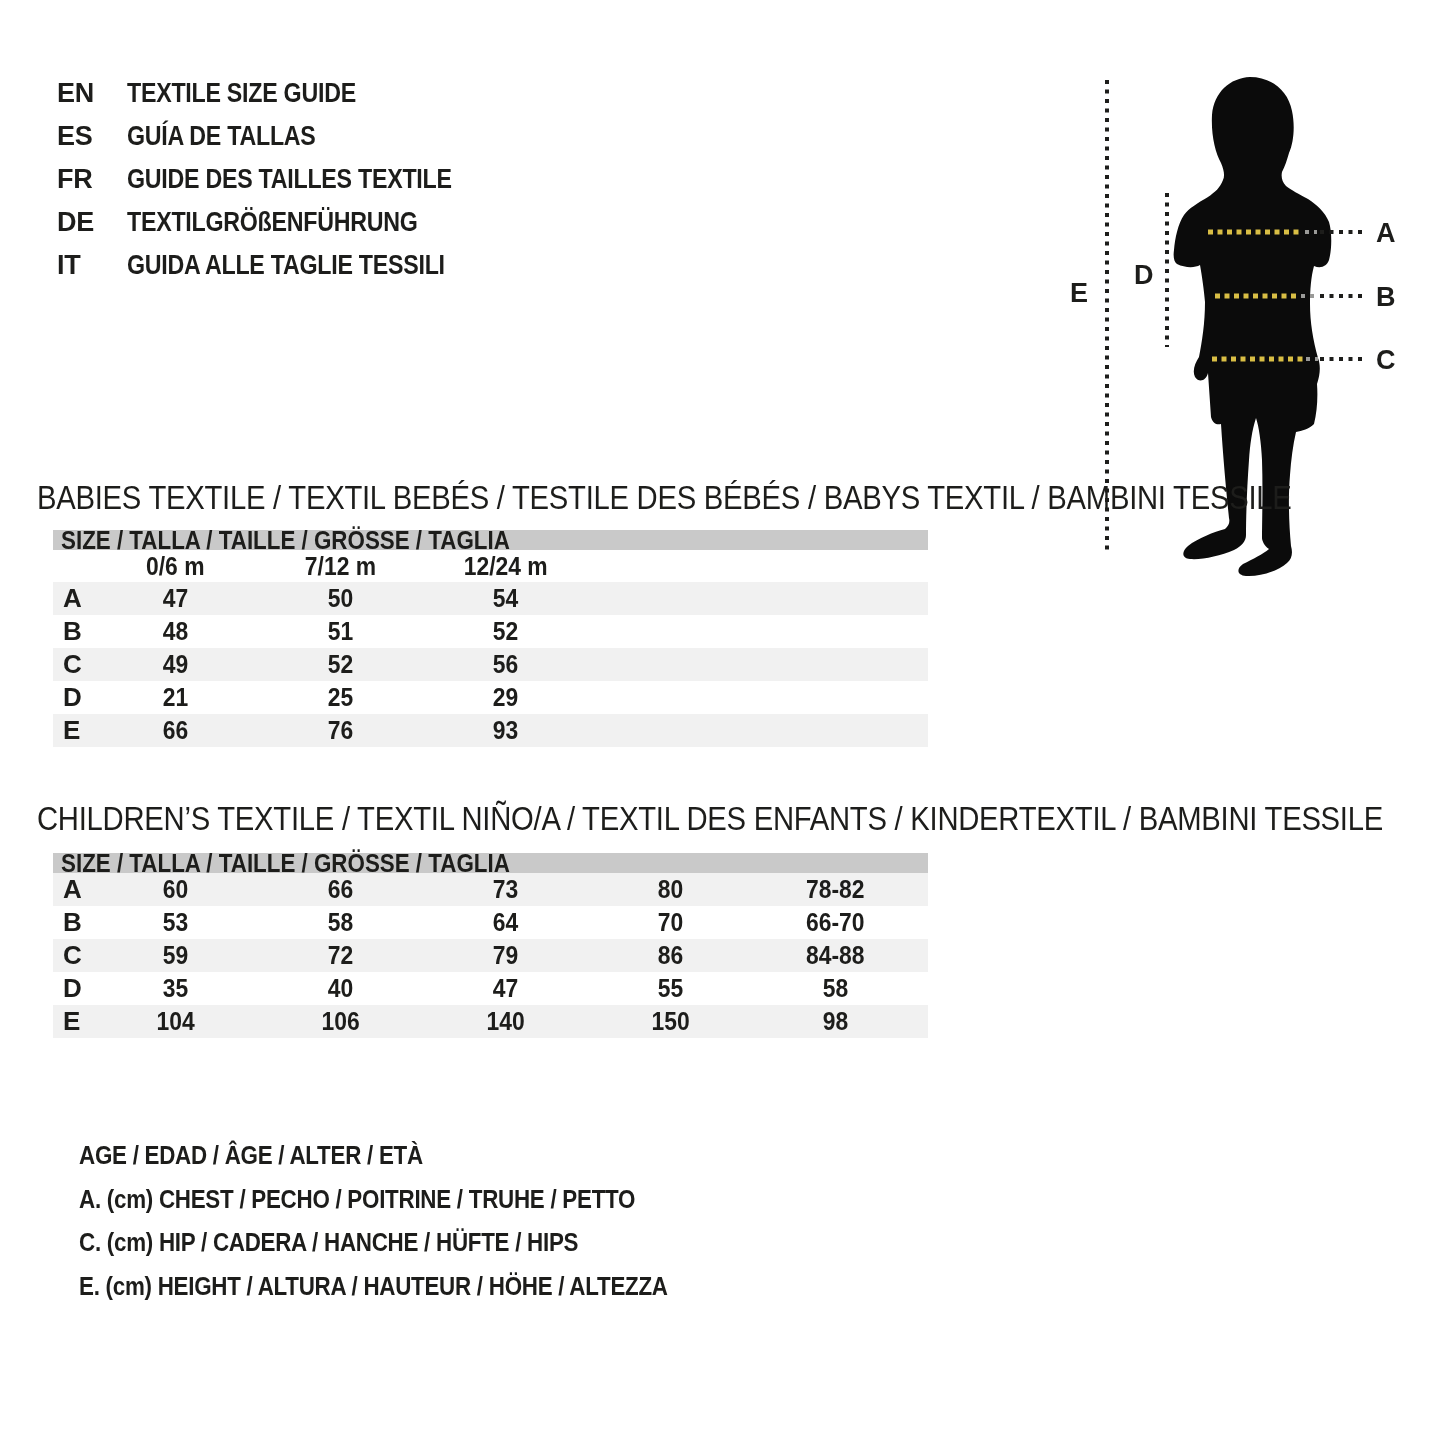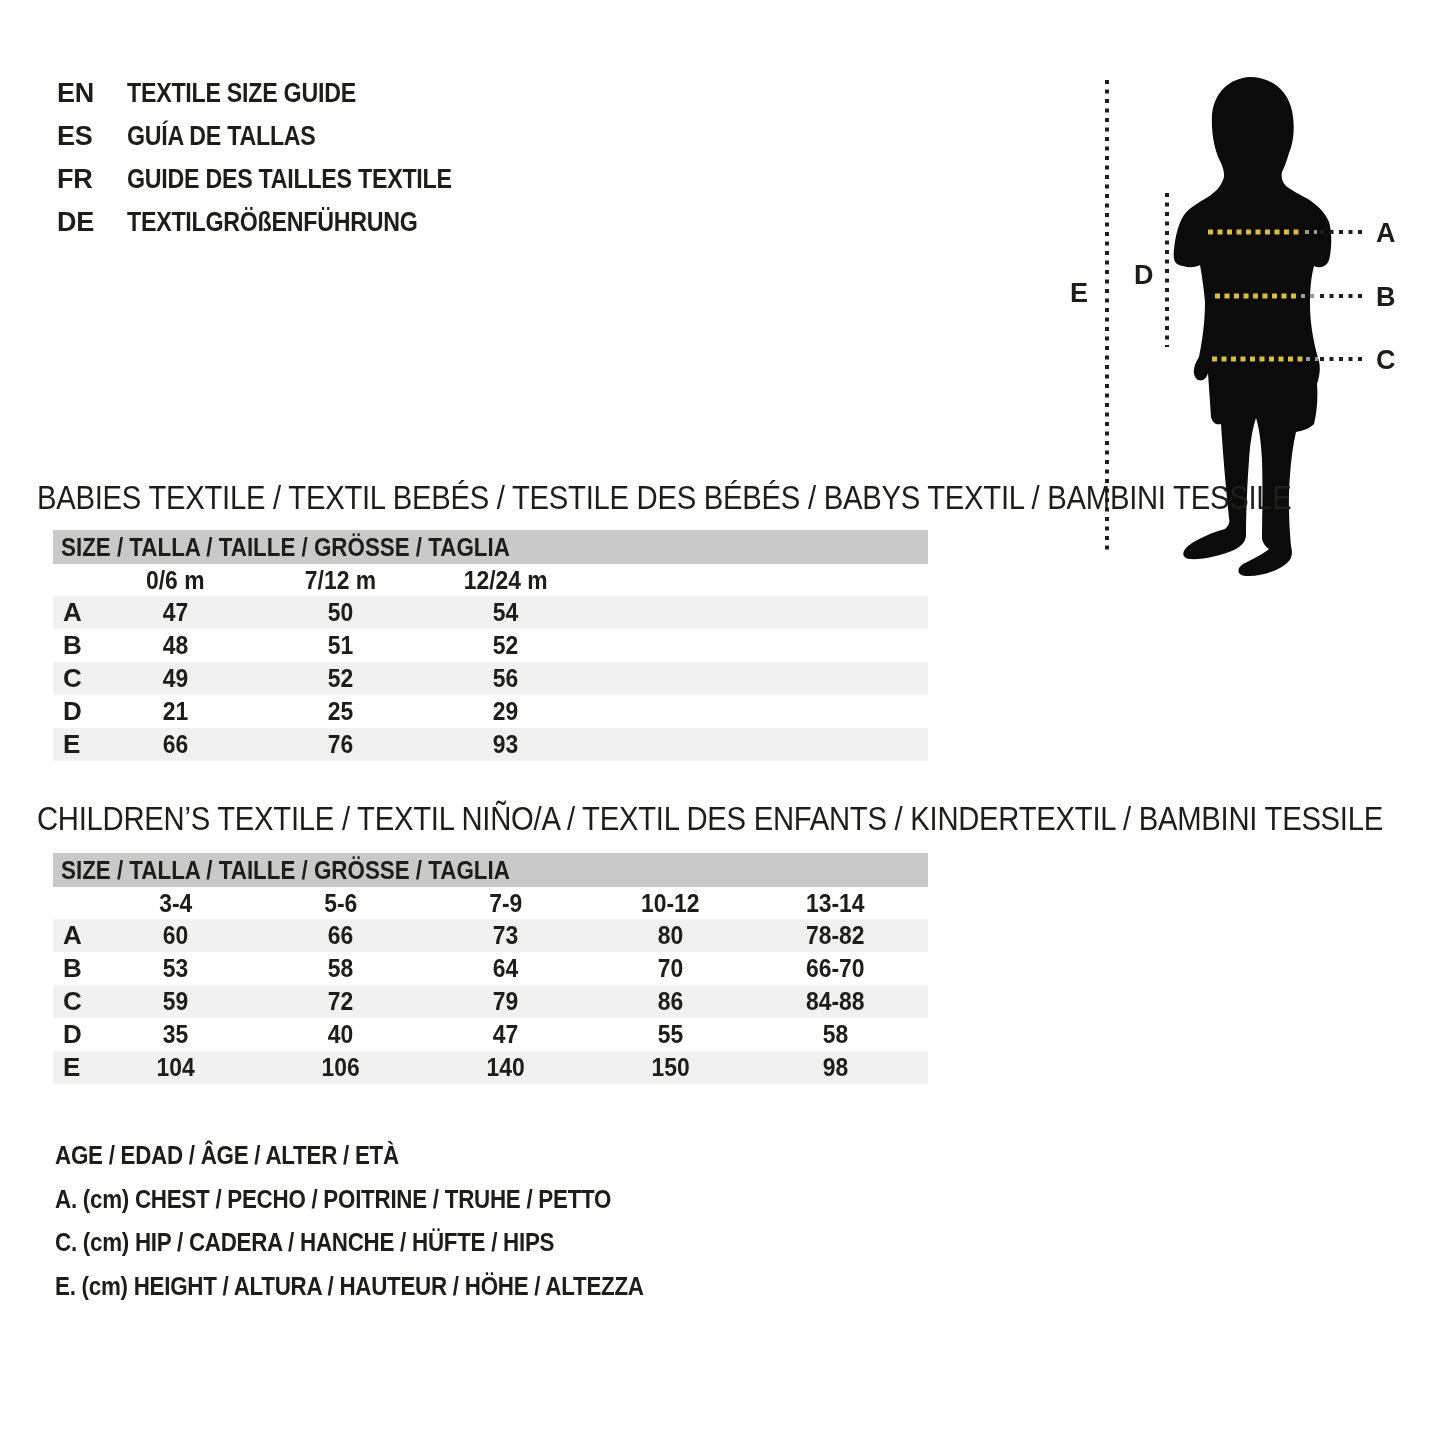--- a/index.html
+++ b/index.html
@@ -22,30 +22,30 @@
 
   
   .section-title{position:absolute;left:37px;font-size:34px;font-weight:400;letter-spacing:-0.3px;height:30px;line-height:30px;}
   .title-babies{top:482px;}
   .title-children{top:803px;}
 
   
   .sg-table{position:absolute;left:53px;width:875px;}
   .babies-table{top:530px;}
   .children-table{top:853px;}
-  .thead{height:34px;background:#c9c9c9;display:flex;align-items:center;font-size:26px;font-weight:700;padding-left:8px;box-sizing:border-box;}
+  .thead{height:20px;background:#c9c9c9;display:flex;align-items:center;font-size:26px;font-weight:700;padding-left:8px;box-sizing:border-box;}
   .trow{height:33px;display:flex;align-items:center;font-size:26px;font-weight:700;}
   .cols-row{height:32px;}
   .trow.alt{background:#f1f1f1;}
   .cell{width:165px;flex:0 0 165px;text-align:center;}
   .cell-letter{width:40px;flex:0 0 40px;text-align:left;padding-left:10px;box-sizing:border-box;}
 
   
   .legend{position:absolute;left:55px;top:1134px;}
-  .legend-row{height:43.5px;display:flex;align-items:center;font-size:26px;font-weight:700;letter-spacing:-0.3px;}
+  .legend-row{height:43.5px;display:flex;align-items:center;font-size:26px;font-weight:700;letter-spacing:-0.3px;margin-left:24px;}
 </style>
 </head>
 <body>
 
 <div class="canvas">
 
   <div class="lang-list">
     <div class="lang-row">
       <span class="lang-code">EN</span>
       <span class="cx">TEXTILE SIZE GUIDE</span>
@@ -54,20 +54,24 @@
       <span class="lang-code">ES</span>
       <span class="cx">GUÍA DE TALLAS</span>
     </div>
     <div class="lang-row">
       <span class="lang-code">FR</span>
       <span class="cx">GUIDE DES TAILLES TEXTILE</span>
     </div>
     <div class="lang-row">
       <span class="lang-code">DE</span>
       <span class="cx">TEXTILGRÖßENFÜHRUNG</span>
+    </div>
+    <div class="lang-row">
+      <span class="lang-code">IT</span>
+      <span class="cx">GUIDA ALLE TAGLIE TESSILI</span>
     </div>
   </div>
 
   <svg class="figure" viewBox="0 0 395 540" xmlns="http://www.w3.org/2000/svg">
 
     <line x1="57" y1="20" x2="57" y2="492" stroke="#1d1d1b" stroke-width="4" stroke-dasharray="4 5.5"></line>
 
     <line x1="117" y1="133" x2="117" y2="287" stroke="#1d1d1b" stroke-width="4" stroke-dasharray="4 5.5"></line>
 
     <path d="M200 17
@@ -154,28 +158,20 @@
   </div>
 
   <div class="section-title title-children">
     <span class="cx">CHILDREN’S TEXTILE / TEXTIL NIÑO/A / TEXTIL DES ENFANTS / KINDERTEXTIL / BAMBINI TESSILE</span>
   </div>
 
   <div class="sg-table children-table">
     <div class="thead">
       <span class="cx">SIZE / TALLA / TAILLE / GRÖSSE / TAGLIA</span>
     </div>
-    <div class="trow cols-row">
-      <div class="cell-letter"></div>
-      <div class="cell"><span class="cxc">3-4</span></div>
-      <div class="cell"><span class="cxc">5-6</span></div>
-      <div class="cell"><span class="cxc">7-9</span></div>
-      <div class="cell"><span class="cxc">10-12</span></div>
-      <div class="cell"><span class="cxc">13-14</span></div>
-    </div>
     <div class="trow alt">
       <div class="cell-letter">A</div>
       <div class="cell"><span class="cxc">60</span></div>
       <div class="cell"><span class="cxc">66</span></div>
       <div class="cell"><span class="cxc">73</span></div>
       <div class="cell"><span class="cxc">80</span></div>
       <div class="cell"><span class="cxc">78-82</span></div>
     </div>
     <div class="trow">
       <div class="cell-letter">B</div>

